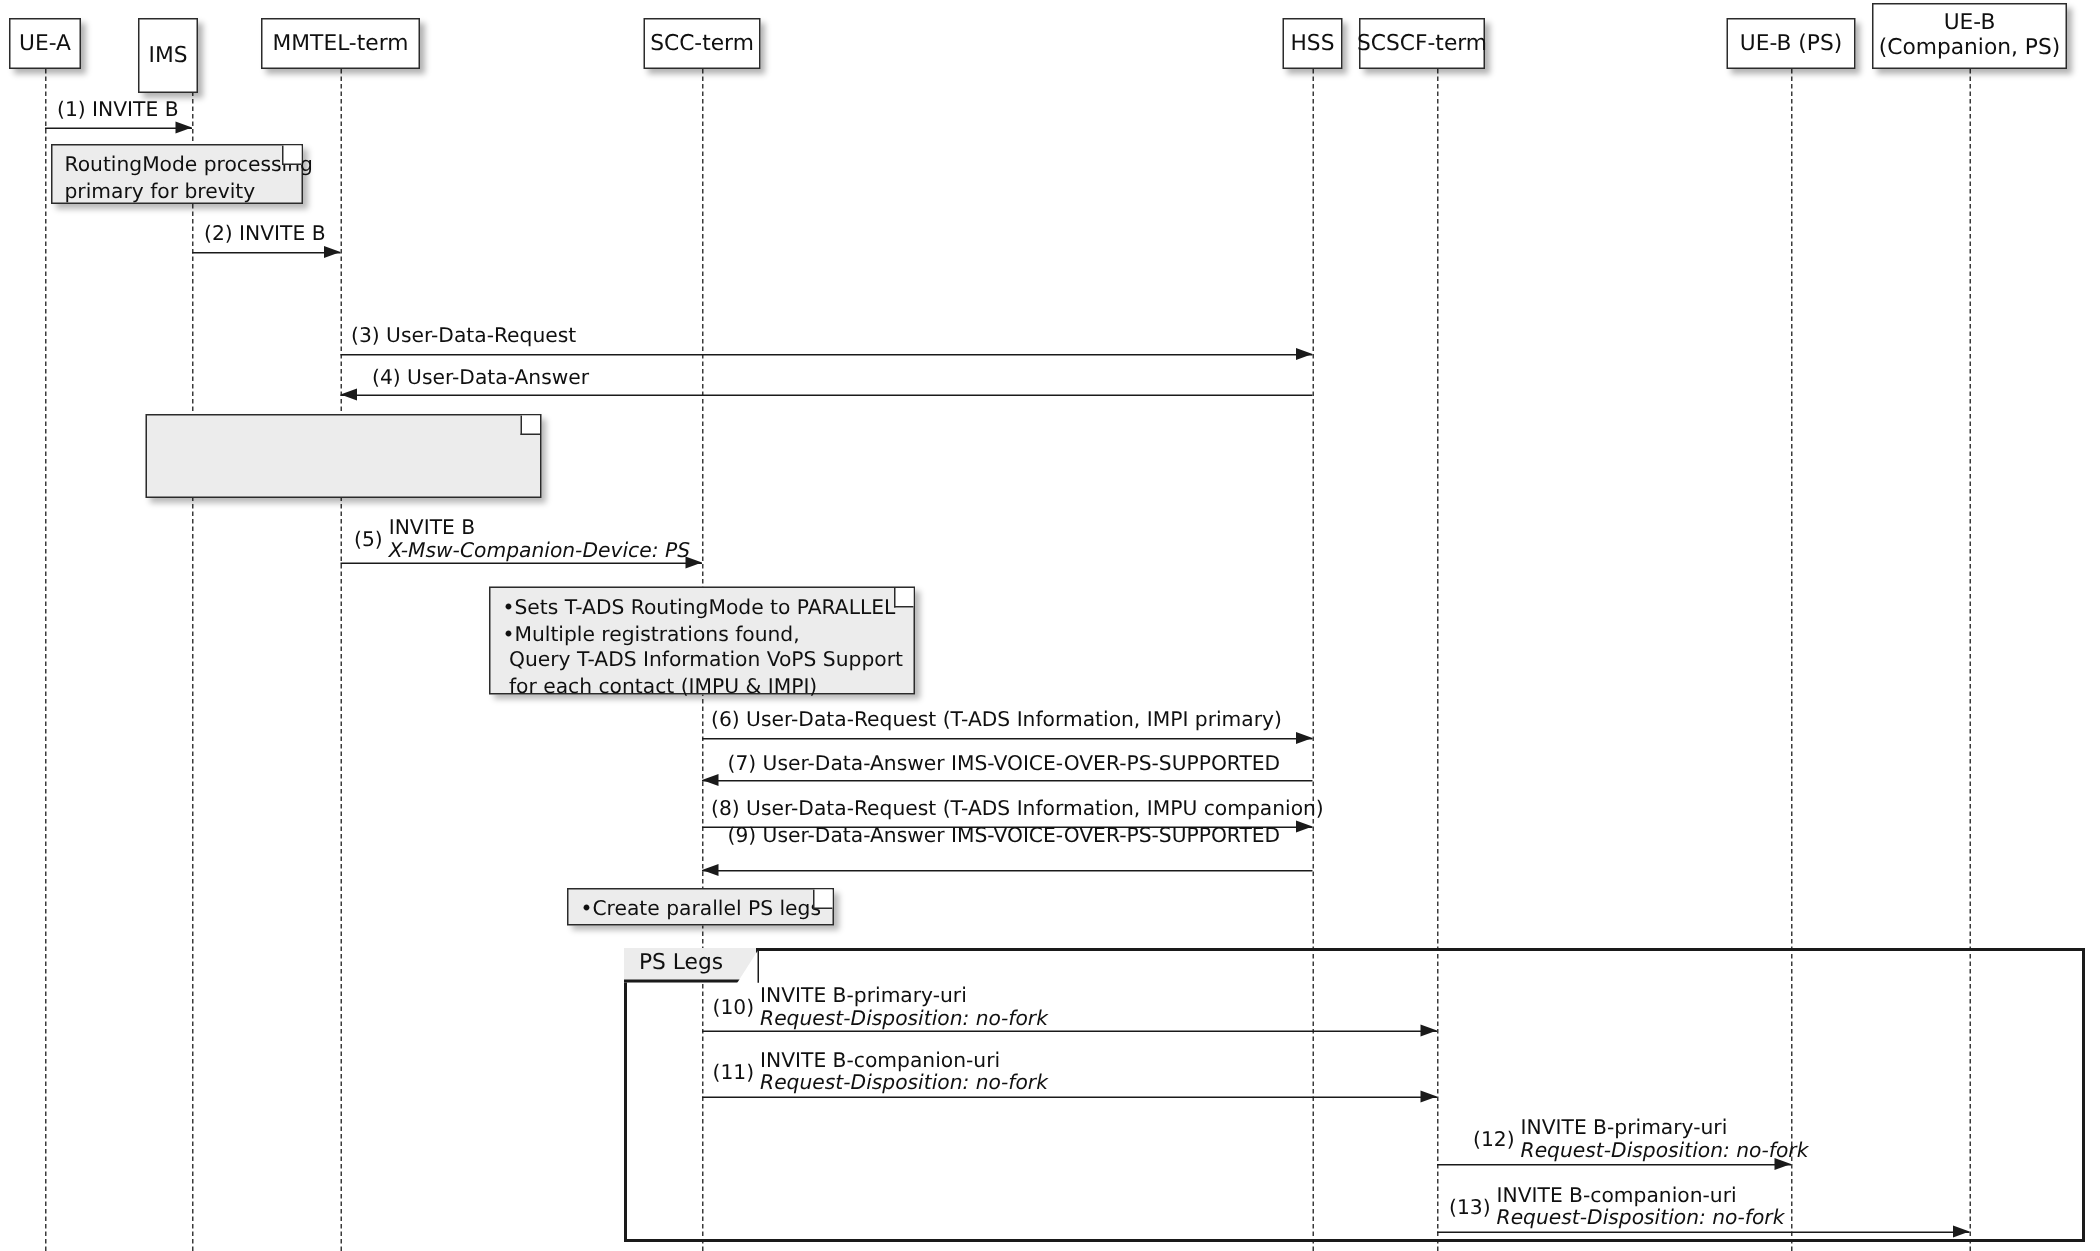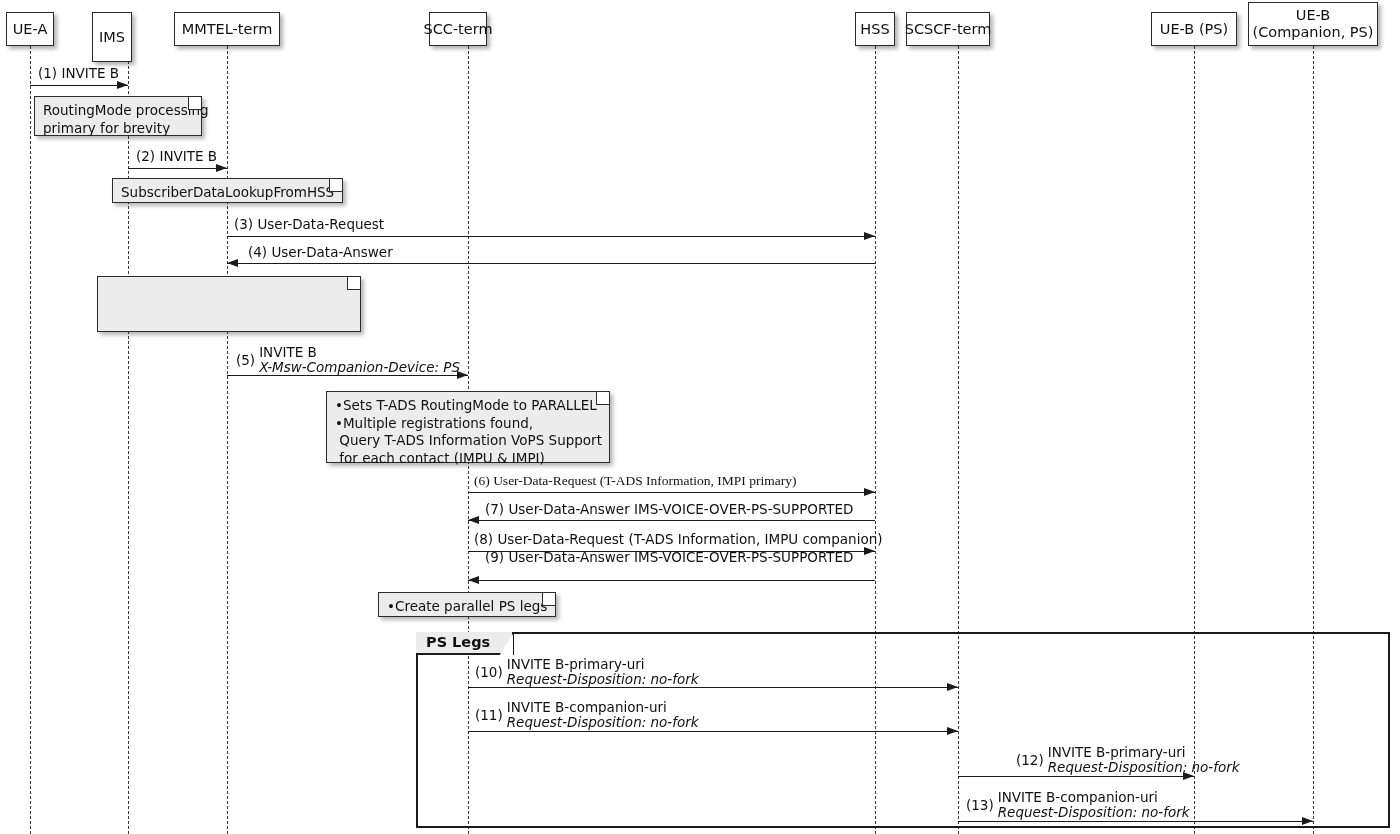--- a/index.html
+++ b/index.html
@@ -119,21 +119,21 @@
     border: 2.5px solid #1a1a1a;
     background: transparent;
   }
   .frame-label {
     position: absolute;
     box-sizing: border-box;
     background: #ECECEC;
     border-right: 2.5px solid #1a1a1a;
     border-bottom: 2.5px solid #1a1a1a;
     font-size: 14.5px;
-    font-weight: bold;
+    font-weight: normal;
     color: #101010;
     padding: 2px 22px 2px 10px;
     line-height: 1.2;
     white-space: nowrap;
   }
   .frame-label::after {
     content: "";
     position: absolute;
     right: -1px;
     bottom: -2.5px;
@@ -152,21 +152,21 @@
     <div class="lifeline" style="left: 468px; top: 46px; height: 788px;"></div>
     <div class="lifeline" style="left: 875px; top: 46px; height: 788px;"></div>
     <div class="lifeline" style="left: 958px; top: 46px; height: 788px;"></div>
     <div class="lifeline" style="left: 1194px; top: 46px; height: 788px;"></div>
     <div class="lifeline" style="left: 1313px; top: 46px; height: 788px;"></div>
     <div class="frame" style="left: 416px; top: 632px; width: 974px; height: 196px;"></div>
     <div class="frame-label" style="left: 416px; top: 632px;">PS Legs</div>
     <div class="participant" style="left: 6px; top: 12px; width: 48px; height: 34px;">UE-A</div>
     <div class="participant" style="left: 92px; top: 12px; width: 40px; height: 50px;">IMS</div>
     <div class="participant" style="left: 174px; top: 12px; width: 106px; height: 34px;">MMTEL-term</div>
-    <div class="participant" style="left: 429px; top: 12px; width: 58px; height: 34px;">SCC-term</div>
+    <div class="participant" style="left: 429px; top: 12px; width: 78px; height: 34px;">SCC-term</div>
     <div class="participant" style="left: 855px; top: 12px; width: 40px; height: 34px;">HSS</div>
     <div class="participant" style="left: 906px; top: 12px; width: 84px; height: 34px;">SCSCF-term</div>
     <div class="participant" style="left: 1151px; top: 12px; width: 86px; height: 34px;">UE-B (PS)</div>
     <div class="participant" style="left: 1248px; top: 2px; width: 130px; height: 44px;">UE-B
 (Companion, PS)</div>
     <div class="arrow" style="left: 30px; top: 85px; width: 98px;"></div>
     <div class="head right" style="top: 81px; left: 117px;"></div>
     <div class="msg" style="left: 38px; top: 66px;"><span class="idx">(1)</span><span> INVITE B</span></div>
     <div class="arrow" style="left: 128px; top: 168px; width: 99px;"></div>
     <div class="head right" style="top: 164px; left: 216px;"></div>
@@ -181,21 +181,21 @@
     <div class="head right" style="top: 371px; left: 457px;"></div>
     <div class="msg two-line" style="left: 236px; top: 345px;">
       <span class="idx">(5)</span>
       <span class="stack">
         <span class="l1">INVITE B</span>
         <span class="l2">X-Msw-Companion-Device: PS</span>
       </span>
     </div>
     <div class="arrow" style="left: 468px; top: 492px; width: 407px;"></div>
     <div class="head right" style="top: 488px; left: 864px;"></div>
-    <div class="msg" style="left: 474px; top: 473px; font-family: Liberation Serif, serif;"><span class="idx">(6)</span><span> User-Data-Request (T-ADS Information, IMPI primary)</span></div>
+    <div class="msg" style="left: 474px; top: 473px;"><span class="idx">(6)</span><span> User-Data-Request (T-ADS Information, IMPI primary)</span></div>
     <div class="arrow" style="left: 468px; top: 520px; width: 407px;"></div>
     <div class="head left" style="top: 516px; left: 468px;"></div>
     <div class="msg" style="left: 485px; top: 502px;"><span class="idx">(7)</span><span> User-Data-Answer IMS-VOICE-OVER-PS-SUPPORTED</span></div>
     <div class="arrow" style="left: 468px; top: 551px; width: 407px;"></div>
     <div class="head right" style="top: 547px; left: 864px;"></div>
     <div class="msg" style="left: 474px; top: 532px;"><span class="idx">(8)</span><span> User-Data-Request (T-ADS Information, IMPU companion)</span></div>
     <div class="arrow" style="left: 468px; top: 580px; width: 407px;"></div>
     <div class="head left" style="top: 576px; left: 468px;"></div>
     <div class="msg" style="left: 485px; top: 550px;"><span class="idx">(9)</span><span> User-Data-Answer IMS-VOICE-OVER-PS-SUPPORTED</span></div>
     <div class="arrow" style="left: 468px; top: 687px; width: 490px;"></div>
@@ -211,34 +211,33 @@
     <div class="head right" style="top: 727px; left: 947px;"></div>
     <div class="msg two-line" style="left: 475px; top: 700px;">
       <span class="idx">(11)</span>
       <span class="stack">
         <span class="l1">INVITE B-companion-uri</span>
         <span class="l2">Request-Disposition: no-fork</span>
       </span>
     </div>
     <div class="arrow" style="left: 958px; top: 776px; width: 236px;"></div>
     <div class="head right" style="top: 772px; left: 1183px;"></div>
-    <div class="msg two-line" style="left: 1016px; top: 745px; justify-content: flex-end;">
+    <div class="msg two-line" style="left: 982px; top: 745px; justify-content: flex-end;">
       <span class="idx">(12)</span>
       <span class="stack">
         <span class="l1">INVITE B-primary-uri</span>
         <span class="l2">Request-Disposition: no-fork</span>
       </span>
     </div>
     <div class="arrow" style="left: 958px; top: 821px; width: 355px;"></div>
     <div class="head right" style="top: 817px; left: 1302px;"></div>
     <div class="msg two-line" style="left: 966px; top: 790px;">
       <span class="idx">(13)</span>
       <span class="stack">
         <span class="l1">INVITE B-companion-uri</span>
         <span class="l2">Request-Disposition: no-fork</span>
       </span>
     </div>
     <div class="note" style="left: 34px; top: 96px; width: 168px; height: 40px;"><div><div class="plain">RoutingMode processing</div><div class="plain">primary for brevity</div></div><span class="fold"></span></div>
-    <div class="note" style="left: 112px; top: 178px; width: 231px; height: 25px;"><div><div class="plain">SubscriberDataLookupFromHSS</div></div><span class="fold"></span></div>
     <div class="note" style="left: 97px; top: 276px; width: 264px; height: 56px;"><span class="fold"></span></div>
     <div class="note" style="left: 326px; top: 391px; width: 284px; height: 72px;"><div><div class="plain">•Sets T-ADS RoutingMode to PARALLEL</div><div class="plain">•Multiple registrations found,</div><div class="plain"> Query T-ADS Information VoPS Support</div><div class="plain"> for each contact (IMPU &amp; IMPI)</div></div><span class="fold"></span></div>
     <div class="note" style="left: 378px; top: 592px; width: 178px; height: 25px;"><div><div class="plain">•Create parallel PS legs</div></div><span class="fold"></span></div>
   </div>
 
 </body></html>

